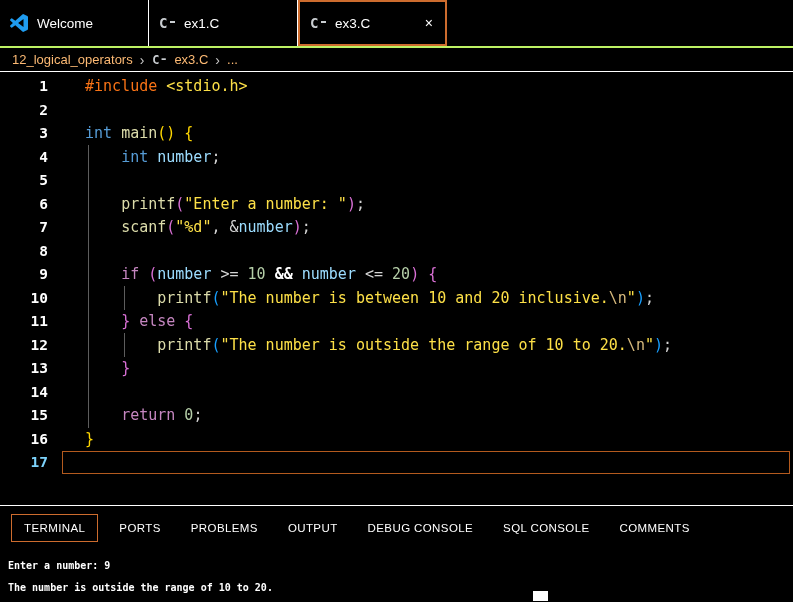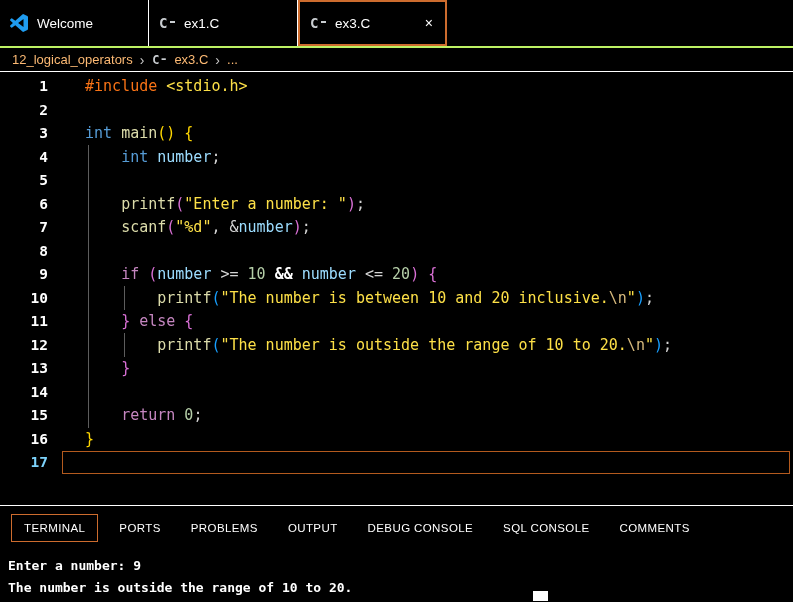--- a/index.html
+++ b/index.html
@@ -37,21 +37,21 @@
   .iguide{position:absolute;width:1px;background:#5d5d5d;}
   .tk-pre{color:#f97316}.tk-s{color:#fde047}.tk-esc{color:#d7ba7d}
   .tk-t{color:#569cd6}.tk-fn{color:#dcdcaa}.tk-n{color:#b5cea8}.tk-v{color:#9cdcfe}
   .tk-k{color:#c586c0}.tk-p{color:#d4d4d4}.tk-op{color:#ffffff;font-weight:bold}
   .tk-b1{color:#ffd700}.tk-b2{color:#da70d6}.tk-b3{color:#179fff}
   
   .panel{border-top:1px solid #fff;}
   .panel-header{height:43px;display:flex;align-items:center;padding-left:20px;gap:30px;}
   .panel-tab{color:#fff;font-size:11.5px;letter-spacing:.4px;cursor:pointer;white-space:nowrap;}
   .panel-tab.active{border:1px solid #cd6c2e;padding:7px 12px;margin-left:-9px;margin-right:-9px;}
-  .terminal{font-family:"DejaVu Sans Mono",monospace;font-size:13px;font-weight:bold;color:#fff;
+  .terminal{font-family:"DejaVu Sans Mono",monospace;font-size:10px;font-weight:bold;color:#fff;
        padding:6px 0 0 8px;line-height:22px;}
   .term-line{white-space:pre;}
   .cursor-block{position:absolute;left:533px;top:591px;width:15px;height:10px;background:#fff;}
 </style>
 </head>
 <body>
 
 <div class="tabbar">
   <div class="tab">
     <svg class="vscode-logo" viewBox="0 0 24 24">

